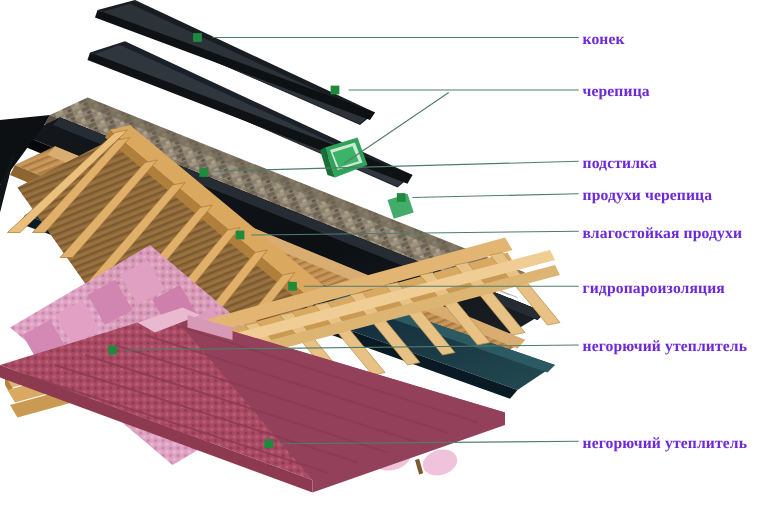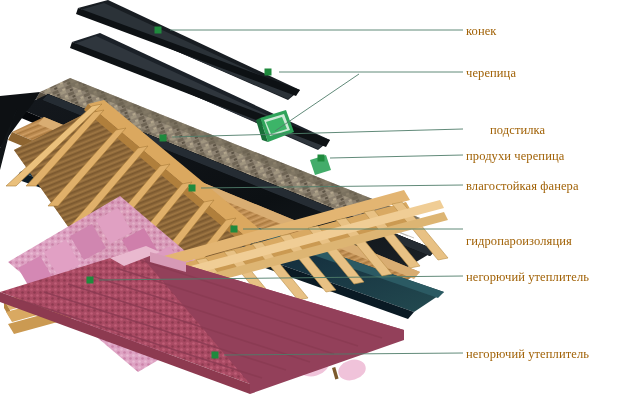--- a/index.html
+++ b/index.html
@@ -11,23 +11,23 @@
     position:relative;
   }
   #stage{position:absolute;left:0;top:0;width:620px;height:411px;overflow:hidden;}
 
   svg.art{position:absolute;left:0;top:0;width:620px;height:411px;}
 
   
   .label{
     position:absolute;
     font-family:"Liberation Serif", serif;
-    font-weight:400;
+    font-weight:700;
     font-size:12.5px;
-    color:#a16207;
+    color:#6d28d9;
     white-space:nowrap;
     letter-spacing:0.1px;
     line-height:1;
   }
 </style>
 </head>
 <body>
 
 <div id="stage">
 
@@ -254,21 +254,21 @@
         <line x1="463" y1="276" x2="99" y2="280" stroke="#4f7d6a" stroke-width="0.9"></line>
         <rect x="86.5" y="276.5" width="7" height="7" fill="#1f8a3d"></rect>
         <line x1="463" y1="353" x2="224" y2="355" stroke="#4f7d6a" stroke-width="0.9"></line>
         <rect x="211.5" y="351.5" width="7" height="7" fill="#1f8a3d"></rect>
       </g>
   </svg>
 
   <div id="labels">
       <div class="label" style="left: 466px; top: 25px;">конек</div>
       <div class="label" style="left: 466px; top: 67px;">черепица</div>
-      <div class="label" style="left: 490px; top: 124px; text-align: right;">подстилка</div>
+      <div class="label" style="left: 466px; top: 124px; text-align: right;">подстилка</div>
       <div class="label" style="left: 466px; top: 150px;">продухи черепица</div>
-      <div class="label" style="left: 466px; top: 180px;">влагостойкая фанера</div>
-      <div class="label" style="left: 466px; top: 224px; margin-top: 11px;">гидропароизоляция</div>
+      <div class="label" style="left: 466px; top: 180px;">влагостойкая продухи</div>
+      <div class="label" style="left: 466px; top: 224px;">гидропароизоляция</div>
       <div class="label" style="left: 466px; top: 271px;">негорючий утеплитель</div>
       <div class="label" style="left: 466px; top: 348px;">негорючий утеплитель</div>
     </div>
 
 </div>
 
 </body></html>

